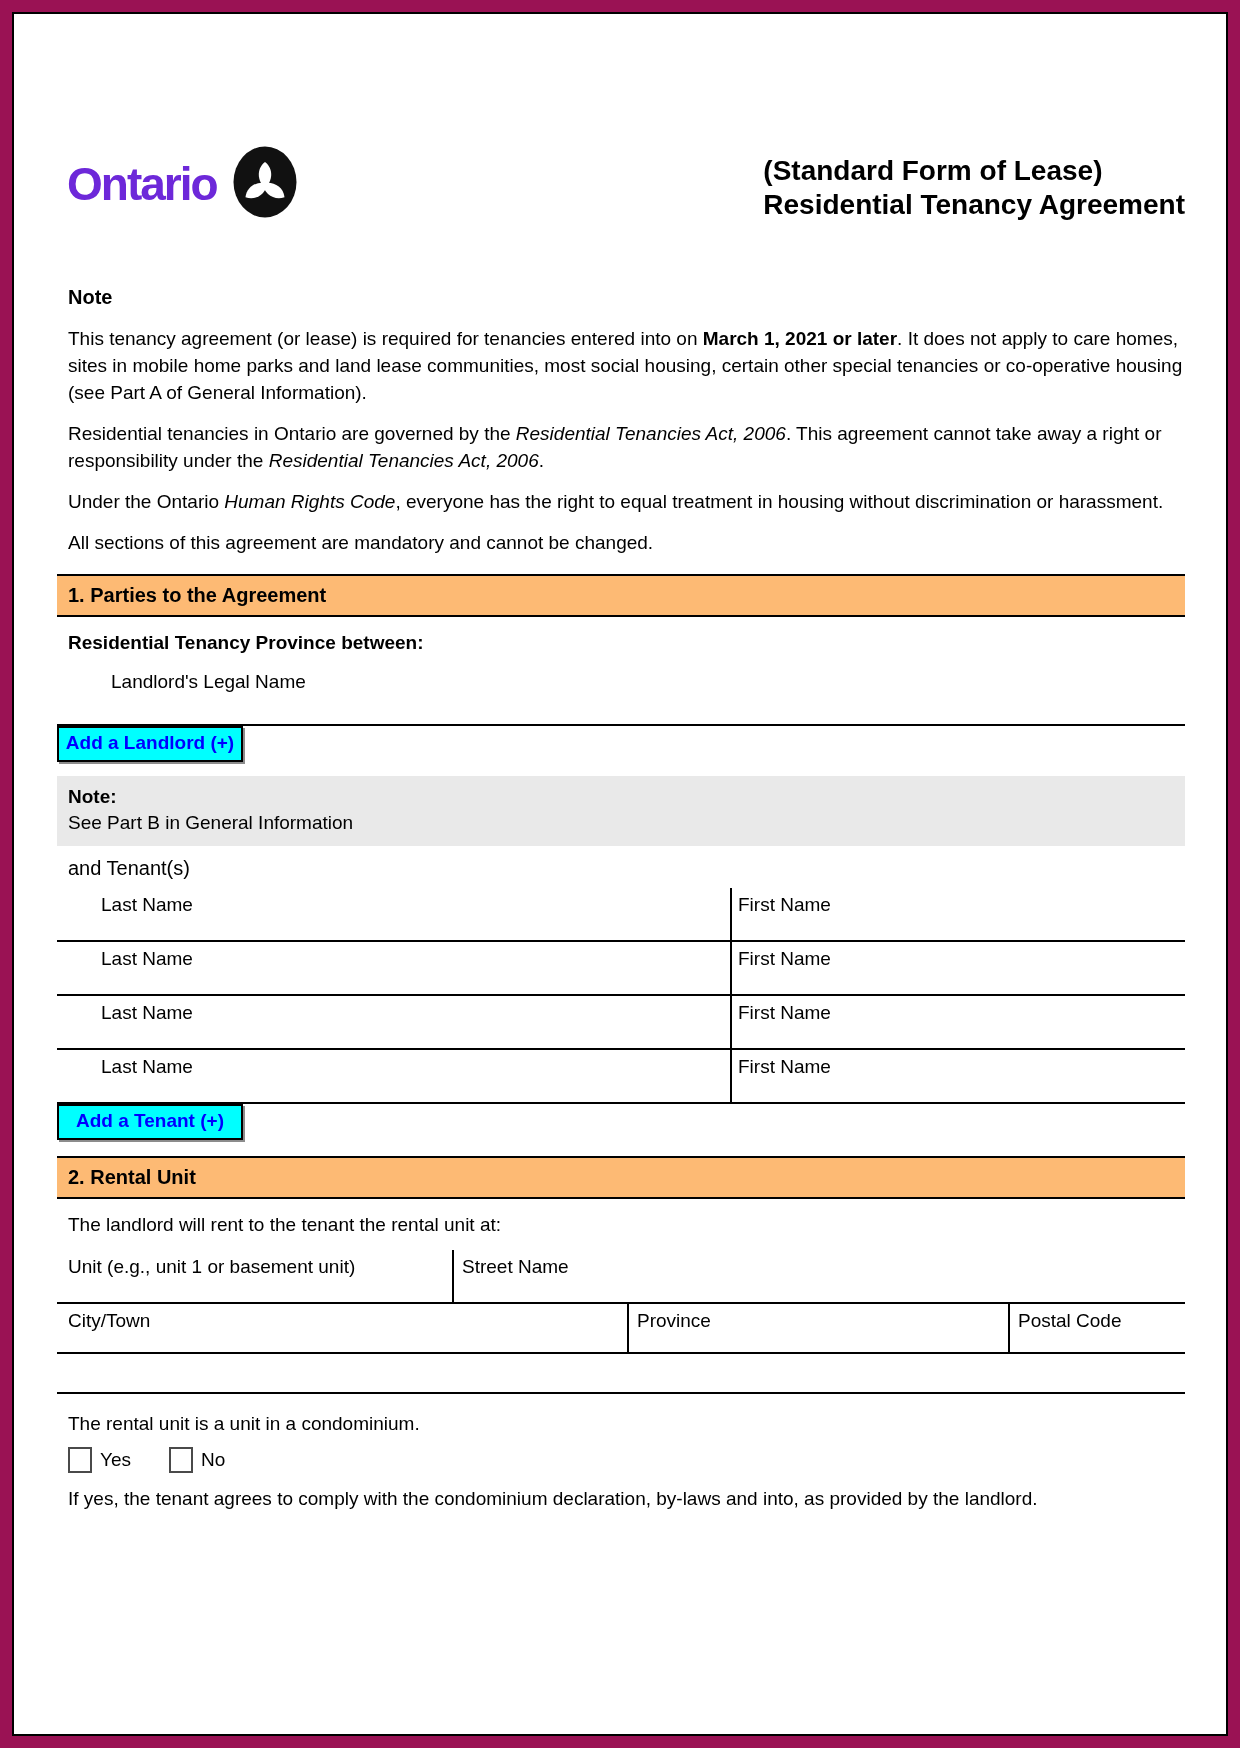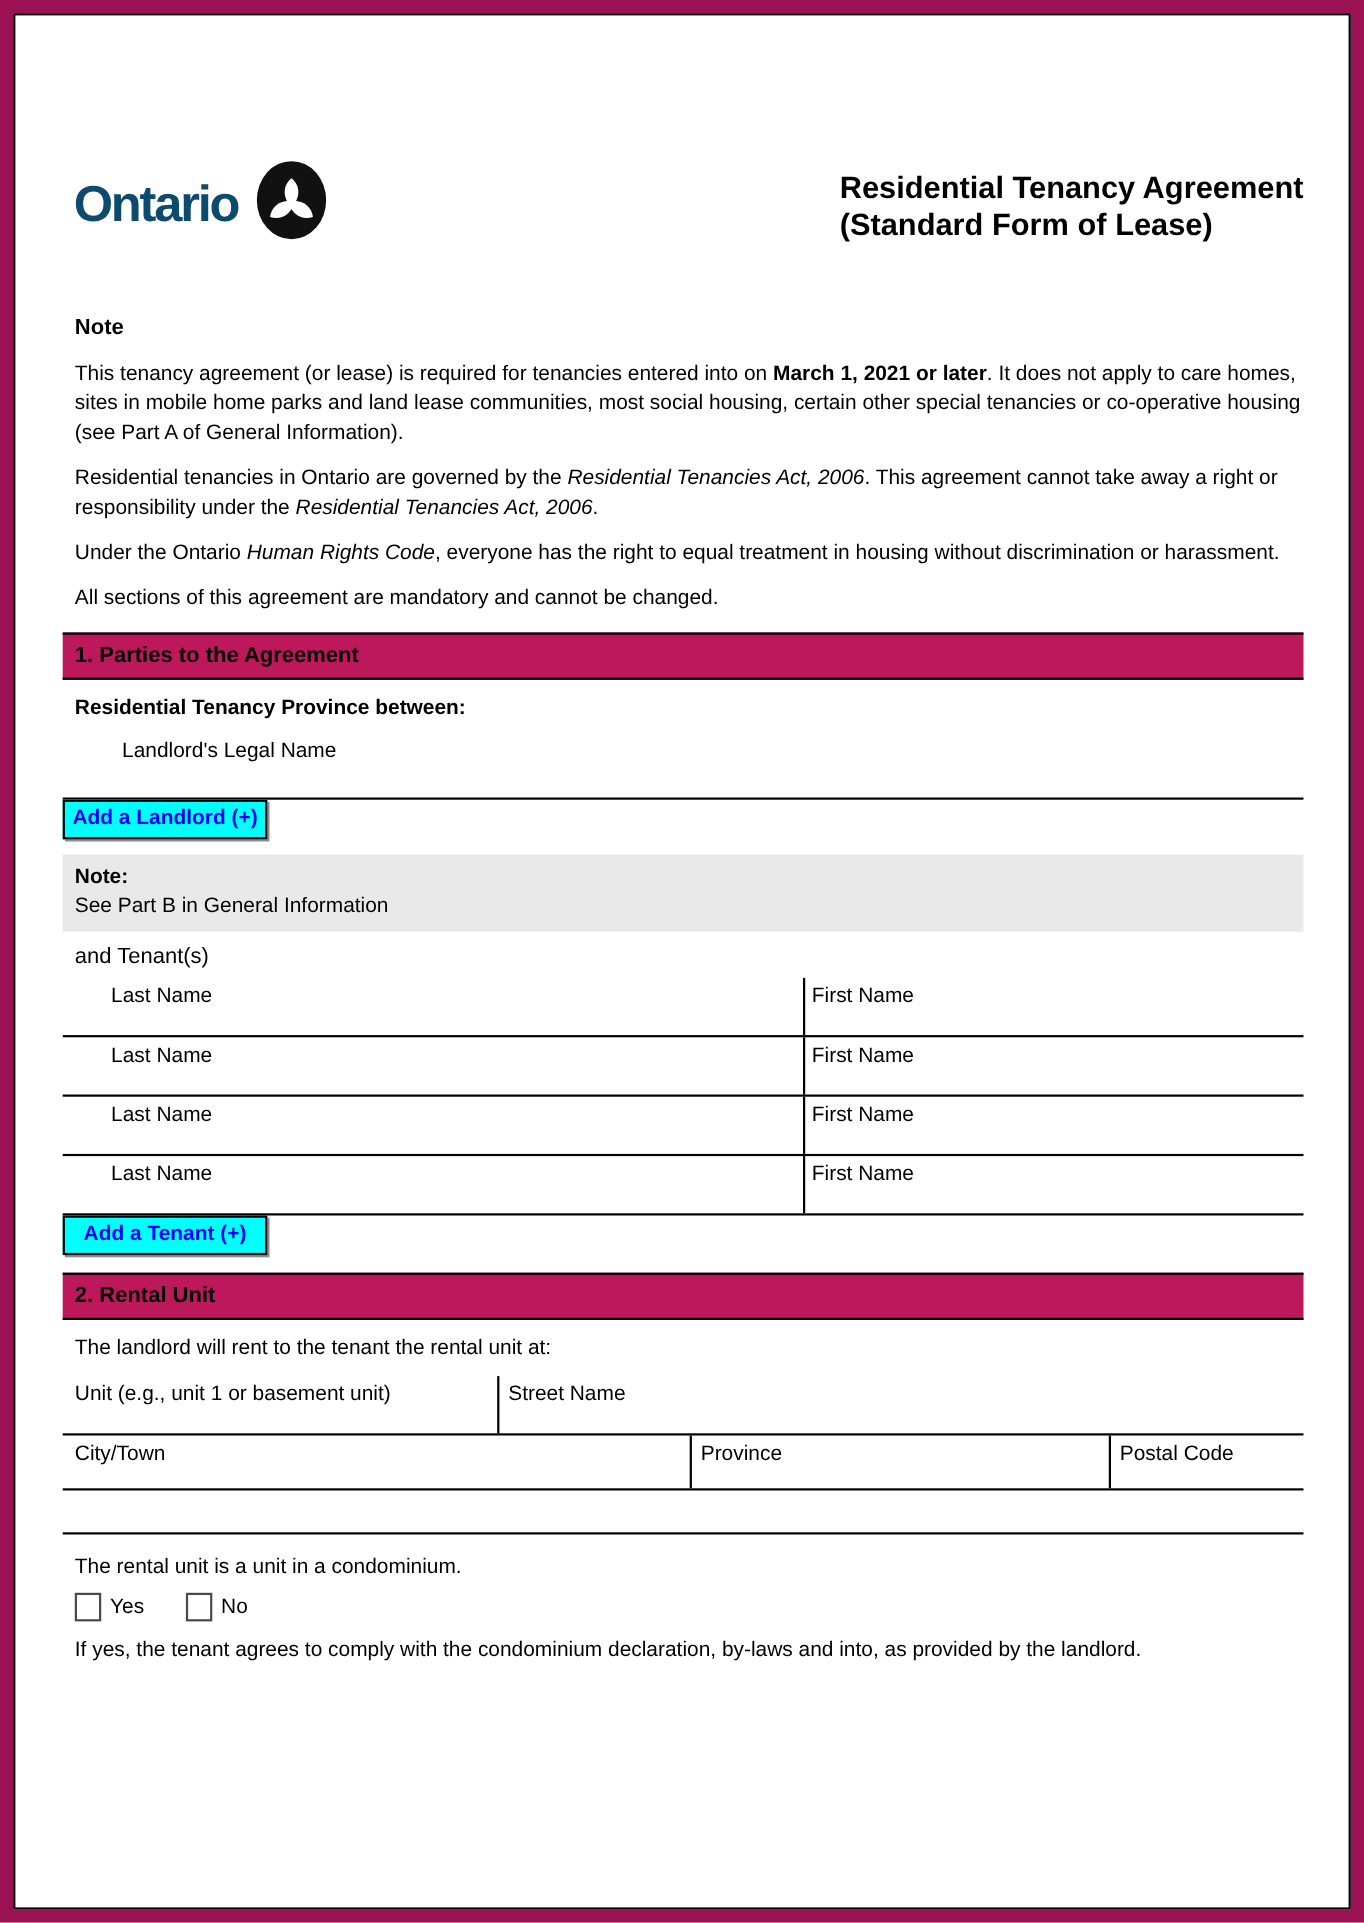--- a/index.html
+++ b/index.html
@@ -18,32 +18,32 @@
     background:#fff;
     border:2px solid #000;
     box-sizing:border-box;
     overflow:hidden;
   }
   .content { padding:0 41px 0 43px; }
 
   
   .header-row { margin-top:132px; display:flex; justify-content:space-between; align-items:flex-start; }
   .brand { display:flex; align-items:center; gap:16px; padding-left:10px; }
-  .wordmark { font-size:46px; font-weight:bold; letter-spacing:-2px; color:#0c4a6e; line-height:72px; }
+  .wordmark { font-size:46px; font-weight:bold; letter-spacing:-2px; color:#6d28d9; line-height:72px; }
   .doc-title { font-size:28px; font-weight:bold; line-height:34px; margin-top:8px; }
 
   
   .note-heading { margin-top:64px; font-size:20px; font-weight:bold; padding-left:11px; }
   .para { margin:14px 0 0 0; padding-left:11px; font-size:19px; line-height:27px; }
   .para:first-of-type { margin-top:16px; }
 
   
   .section-header {
     margin-top:18px;
-    background:#be185d;
+    background:#fdba74;
     border-top:2px solid #000; border-bottom:2px solid #000;
     font-size:20px; font-weight:bold;
     padding:8px 0 8px 11px;
   }
 
   .between-line { margin-top:12px; padding-left:11px; font-size:19px; font-weight:bold; line-height:27px; }
   .landlords-heading { margin-top:16px; padding-left:11px; font-size:19px; font-weight:bold; line-height:23px; }
   .landlord-field { margin-top:14px; padding-left:54px; font-size:19px; line-height:24px; }
 
   .attach-rule { margin-top:30px; border-top:2px solid #000; }
@@ -113,22 +113,22 @@
               <g fill="#fff" transform="translate(32,39)">
                 <use href="#petal"></use>
                 <use href="#petal" transform="rotate(122)"></use>
                 <use href="#petal" transform="rotate(238)"></use>
                 <circle r="2.5"></circle>
               </g>
             </svg>
           </span>
         </div>
         <div class="doc-title">
+          <div>(Standard Form of Lease)</div>
           <div>Residential Tenancy Agreement</div>
-          <div>(Standard Form of Lease)</div>
         </div>
       </div>
 
       <div class="note-heading">Note</div>
       <p class="para"><span>This tenancy agreement (or lease) is required for tenancies entered into on </span><span style="font-weight: bold;">March 1, 2021 or later</span><span>. It does not apply to care homes, sites in mobile home parks and land lease communities, most social housing, certain other special tenancies or co-operative housing (see Part A of General Information).</span></p>
       <p class="para"><span>Residential tenancies in Ontario are governed by the </span><span style="font-style: italic;">Residential Tenancies Act, 2006</span><span>. This agreement cannot take away a right or responsibility under the </span><span style="font-style: italic;">Residential Tenancies Act, 2006</span><span>.</span></p>
       <p class="para"><span>Under the Ontario </span><span style="font-style: italic; margin-top: 48px;">Human Rights Code</span><span>, everyone has the right to equal treatment in housing without discrimination or harassment.</span></p>
       <p class="para"><span>All sections of this agreement are mandatory and cannot be changed.</span></p>
 
       <div class="section-header">1. Parties to the Agreement</div>

